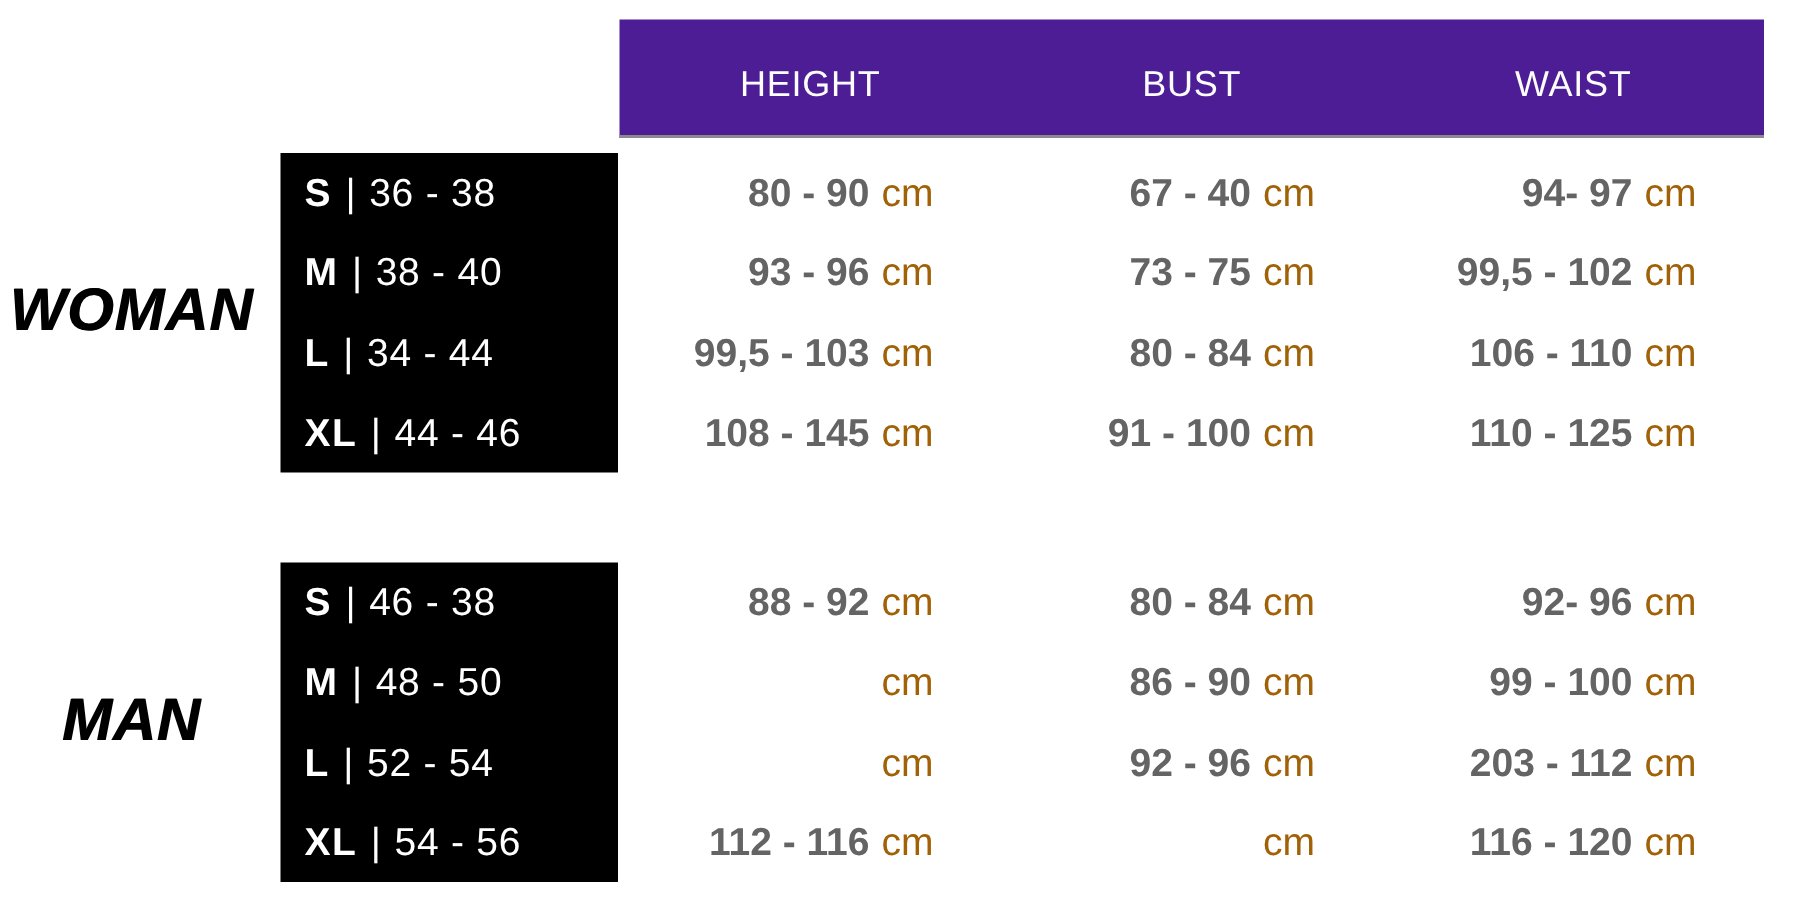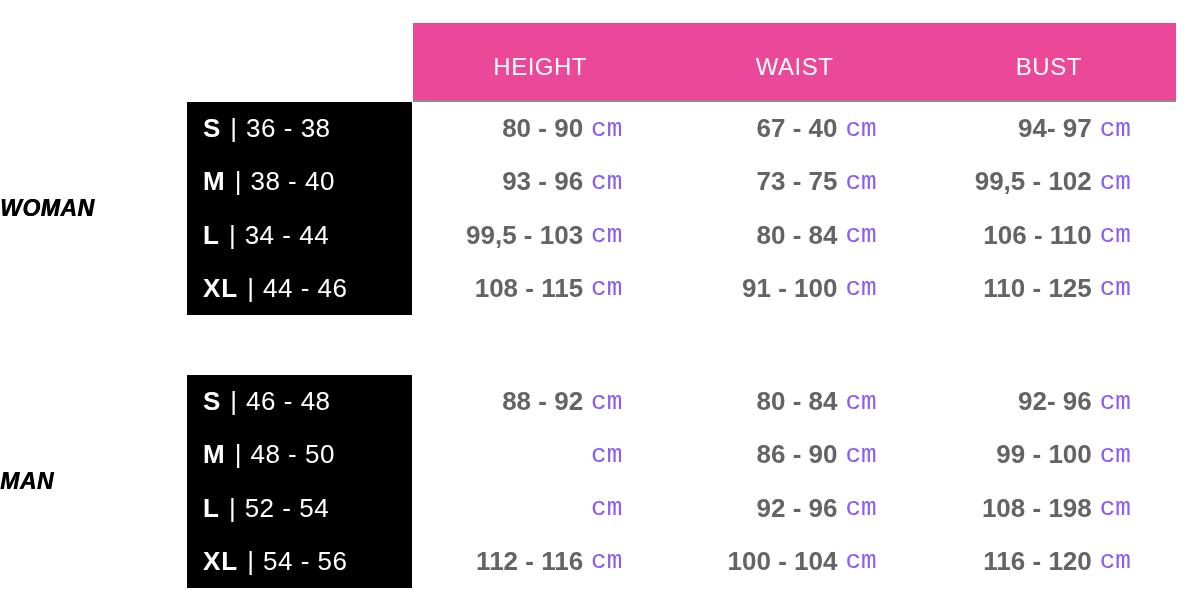--- a/index.html
+++ b/index.html
@@ -9,23 +9,23 @@
     width: 1200px;
     height: 611px;
     background: #ffffff;
     font-family: "Liberation Sans", "DejaVu Sans", sans-serif;
     overflow: hidden;
   }
 
   
   .header-bar {
     position: absolute;
-    left: 413px; top: 23px;
+    left: 413px; top: 13px;
     width: 763px; height: 79px;
-    background: #ec4899;
+    background: #4c1d95;
     border-bottom: 2px solid #8b8b8b;
     display: flex;
   }
   .hcol {
     flex: 1;
     display: flex;
     align-items: center;
     justify-content: center;
     padding-top: 10px;
     color: #fdfdfd;
@@ -42,22 +42,22 @@
     height: 213px;
   }
   #section-woman { top: 102px; }
   #section-man   { top: 375px; }
 
   .section-label {
     position: absolute;
     left: 0; top: 50%;
     width: 175px;
     transform: translateY(-53%);
-    text-align: left;
-    font-size: 23px;
+    text-align: center;
+    font-size: 40px;
     font-weight: bold;
     font-style: italic;
     color: #000000;
     letter-spacing: 0.5px;
     text-shadow: 0.6px 0 0 currentColor; 
   }
 
   .size-box {
     position: absolute;
     left: 187px; top: 0;
@@ -90,31 +90,31 @@
   .cell {
     flex: 1;
     display: flex;
     align-items: center;
     justify-content: flex-end;
     padding-right: 45px;
     font-size: 26px;
     white-space: nowrap;
   }
   .cell .val  { color: #646464; font-weight: bold; }
-  .cell .unit { color: #8b5cf6; font-weight: 400; margin-left: 8px; font-family: Liberation Mono, monospace; }
+  .cell .unit { color: #a16207; font-weight: 400; margin-left: 8px; }
 </style>
 </head>
 <body>
 
 <div id="canvas">
 
   <div class="header-bar">
     <div class="hcol">HEIGHT</div>
+    <div class="hcol">BUST</div>
     <div class="hcol">WAIST</div>
-    <div class="hcol">BUST</div>
   </div>
 
   <div class="section" id="section-woman">
     <div class="section-label">WOMAN</div>
 
     <div class="size-box">
       <div class="size-row">
         <span class="size-letter">S</span>
         <span class="size-sep">|</span>
         <span class="size-range">36 - 38</span>
@@ -174,21 +174,21 @@
           <span class="val">80 - 84</span>
           <span class="unit">cm</span>
         </div>
         <div class="cell">
           <span class="val">106 - 110</span>
           <span class="unit">cm</span>
         </div>
       </div>
       <div class="data-row">
         <div class="cell">
-          <span class="val">108 - 115</span>
+          <span class="val">108 - 145</span>
           <span class="unit">cm</span>
         </div>
         <div class="cell">
           <span class="val">91 - 100</span>
           <span class="unit">cm</span>
         </div>
         <div class="cell">
           <span class="val">110 - 125</span>
           <span class="unit">cm</span>
         </div>
@@ -196,21 +196,21 @@
     </div>
   </div>
 
   <div class="section" id="section-man">
     <div class="section-label">MAN</div>
 
     <div class="size-box">
       <div class="size-row">
         <span class="size-letter">S</span>
         <span class="size-sep">|</span>
-        <span class="size-range">46 - 48</span>
+        <span class="size-range">46 - 38</span>
       </div>
       <div class="size-row">
         <span class="size-letter">M</span>
         <span class="size-sep">|</span>
         <span class="size-range">48 - 50</span>
       </div>
       <div class="size-row">
         <span class="size-letter">L</span>
         <span class="size-sep">|</span>
         <span class="size-range">52 - 54</span>
@@ -252,31 +252,30 @@
       </div>
       <div class="data-row">
         <div class="cell">
           <span class="unit">cm</span>
         </div>
         <div class="cell">
           <span class="val">92 - 96</span>
           <span class="unit">cm</span>
         </div>
         <div class="cell">
-          <span class="val">108 - 198</span>
+          <span class="val">203 - 112</span>
           <span class="unit">cm</span>
         </div>
       </div>
       <div class="data-row">
         <div class="cell">
           <span class="val">112 - 116</span>
           <span class="unit">cm</span>
         </div>
         <div class="cell">
-          <span class="val">100 - 104</span>
           <span class="unit">cm</span>
         </div>
         <div class="cell">
           <span class="val">116 - 120</span>
           <span class="unit">cm</span>
         </div>
       </div>
     </div>
   </div>
 

